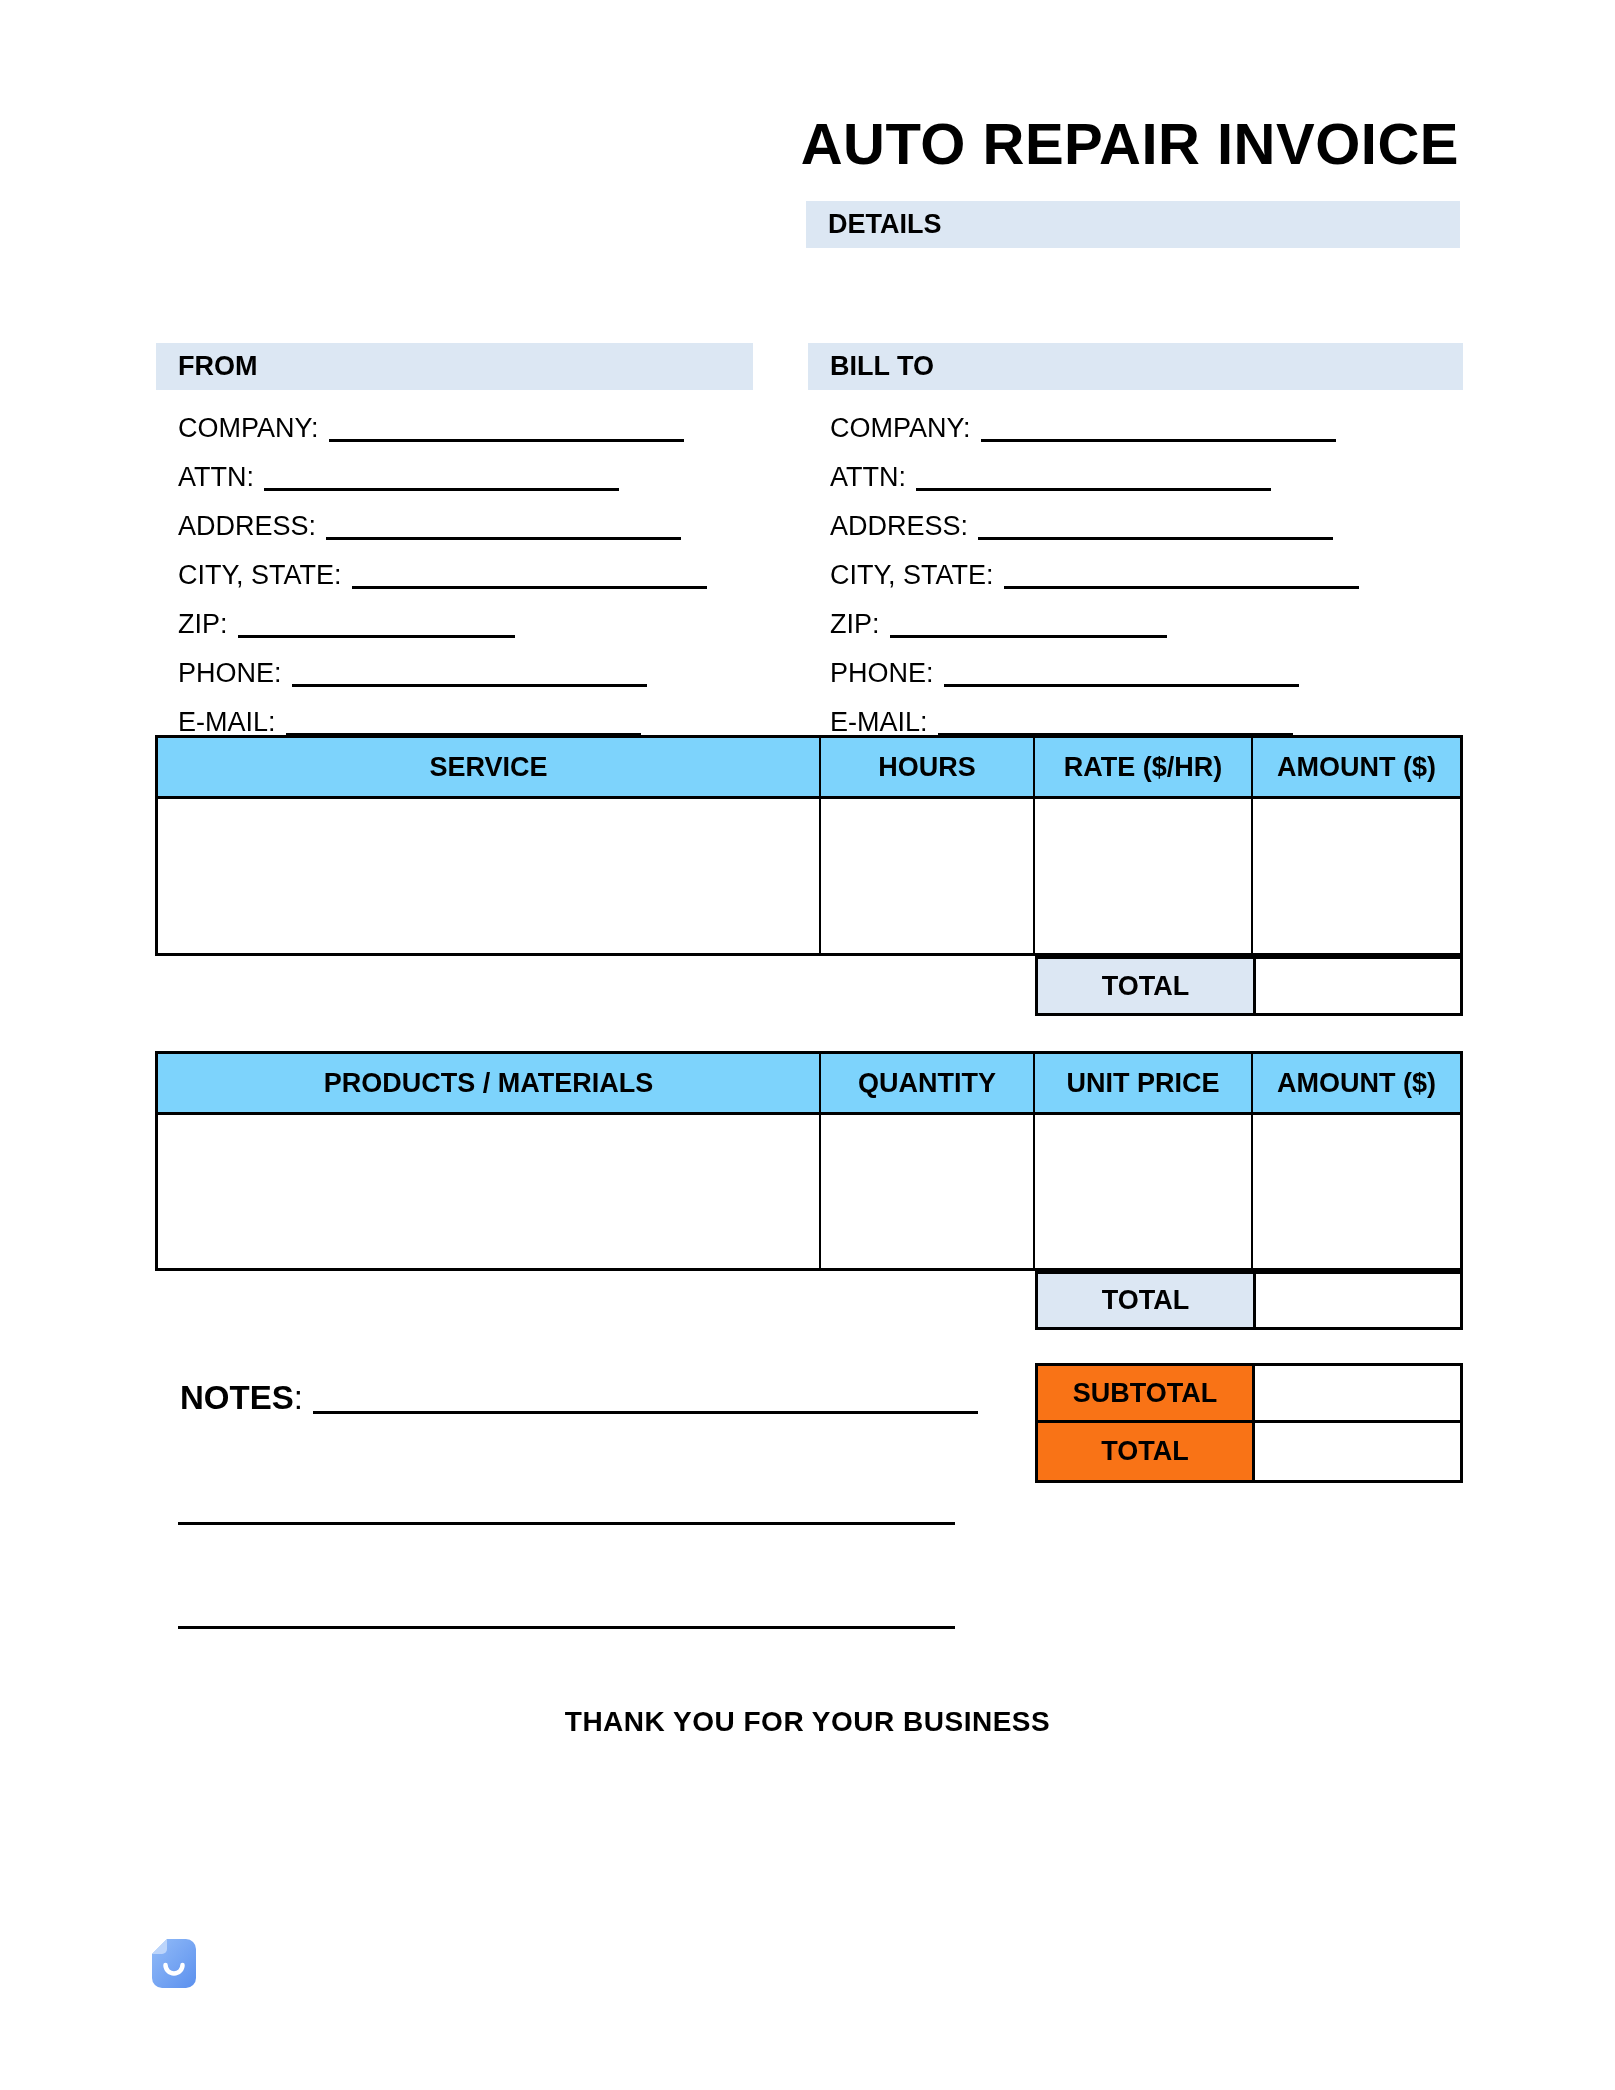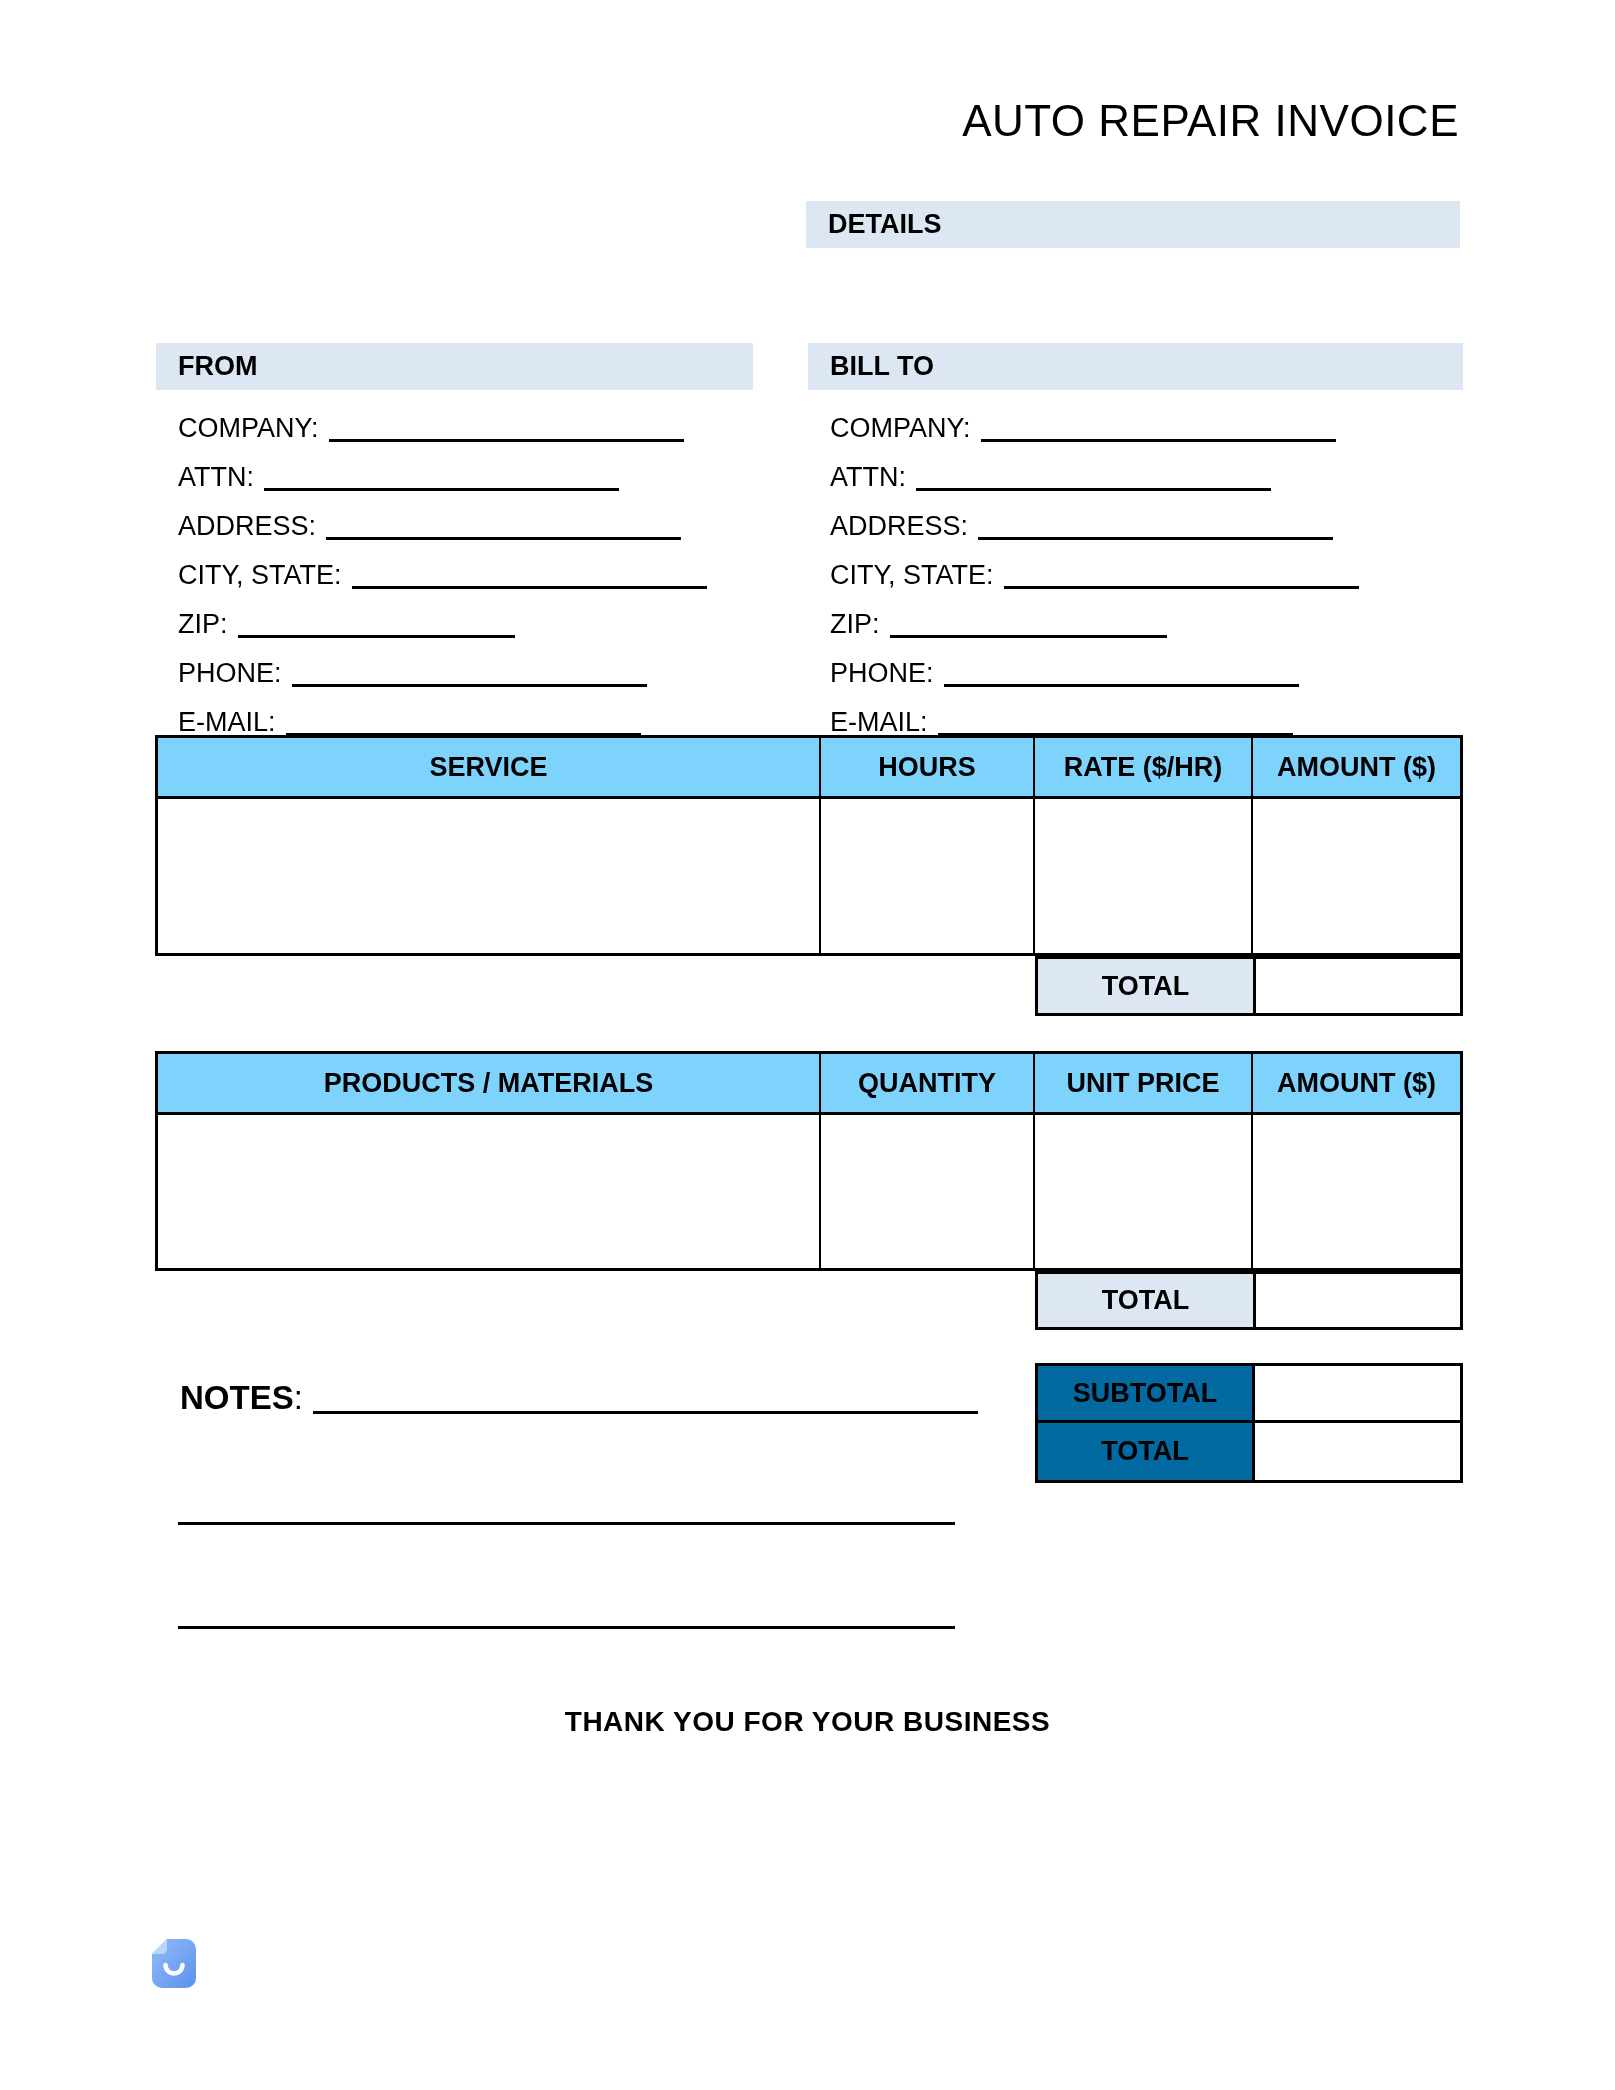--- a/index.html
+++ b/index.html
@@ -6,22 +6,22 @@
   body { background:#ffffff; }
   .page {
     position:relative;
     width:1615px; height:2090px;
     background:#ffffff;
     font-family:"Liberation Sans", sans-serif;
     color:#000;
     overflow:hidden;
   }
   .title {
-    position:absolute; top:96px; right:156px;
-    font-size:44px; font-weight:normal; letter-spacing:0.5px;
+    position:absolute; top:110px; right:156px;
+    font-size:58px; font-weight:bold; letter-spacing:0.5px;
     white-space:nowrap;
   }
   .band {
     background:#dce7f3;
     height:47px; line-height:47px;
     padding-left:22px;
     font-size:27px; font-weight:bold;
   }
   .section { position:absolute; font-size:27px; }
   .sec-details { left:806px; top:189px; width:654px;margin-top:12px; }
@@ -107,21 +107,21 @@
 
   
   .summary {
     position:absolute; left:1035px; top:1363px; width:428px;
     border:3px solid #000;
   }
   .srow { display:flex; border-bottom:3px solid #000; height:57px; }
   .srow:last-child { border-bottom:none; }
   .slabel {
     width:217px;
-    background:#0369a1;
+    background:#f97316;
     border-right:3px solid #000;
     display:flex; align-items:center; justify-content:center;
     font-size:27px; font-weight:bold;
   }
   .svalue { flex:1; background:#fff; }
 
   .thankyou {
     position:absolute; top:1706px; left:0; width:100%;
     text-align:center;
     font-size:28px; letter-spacing:0.5px;font-weight:bold;

